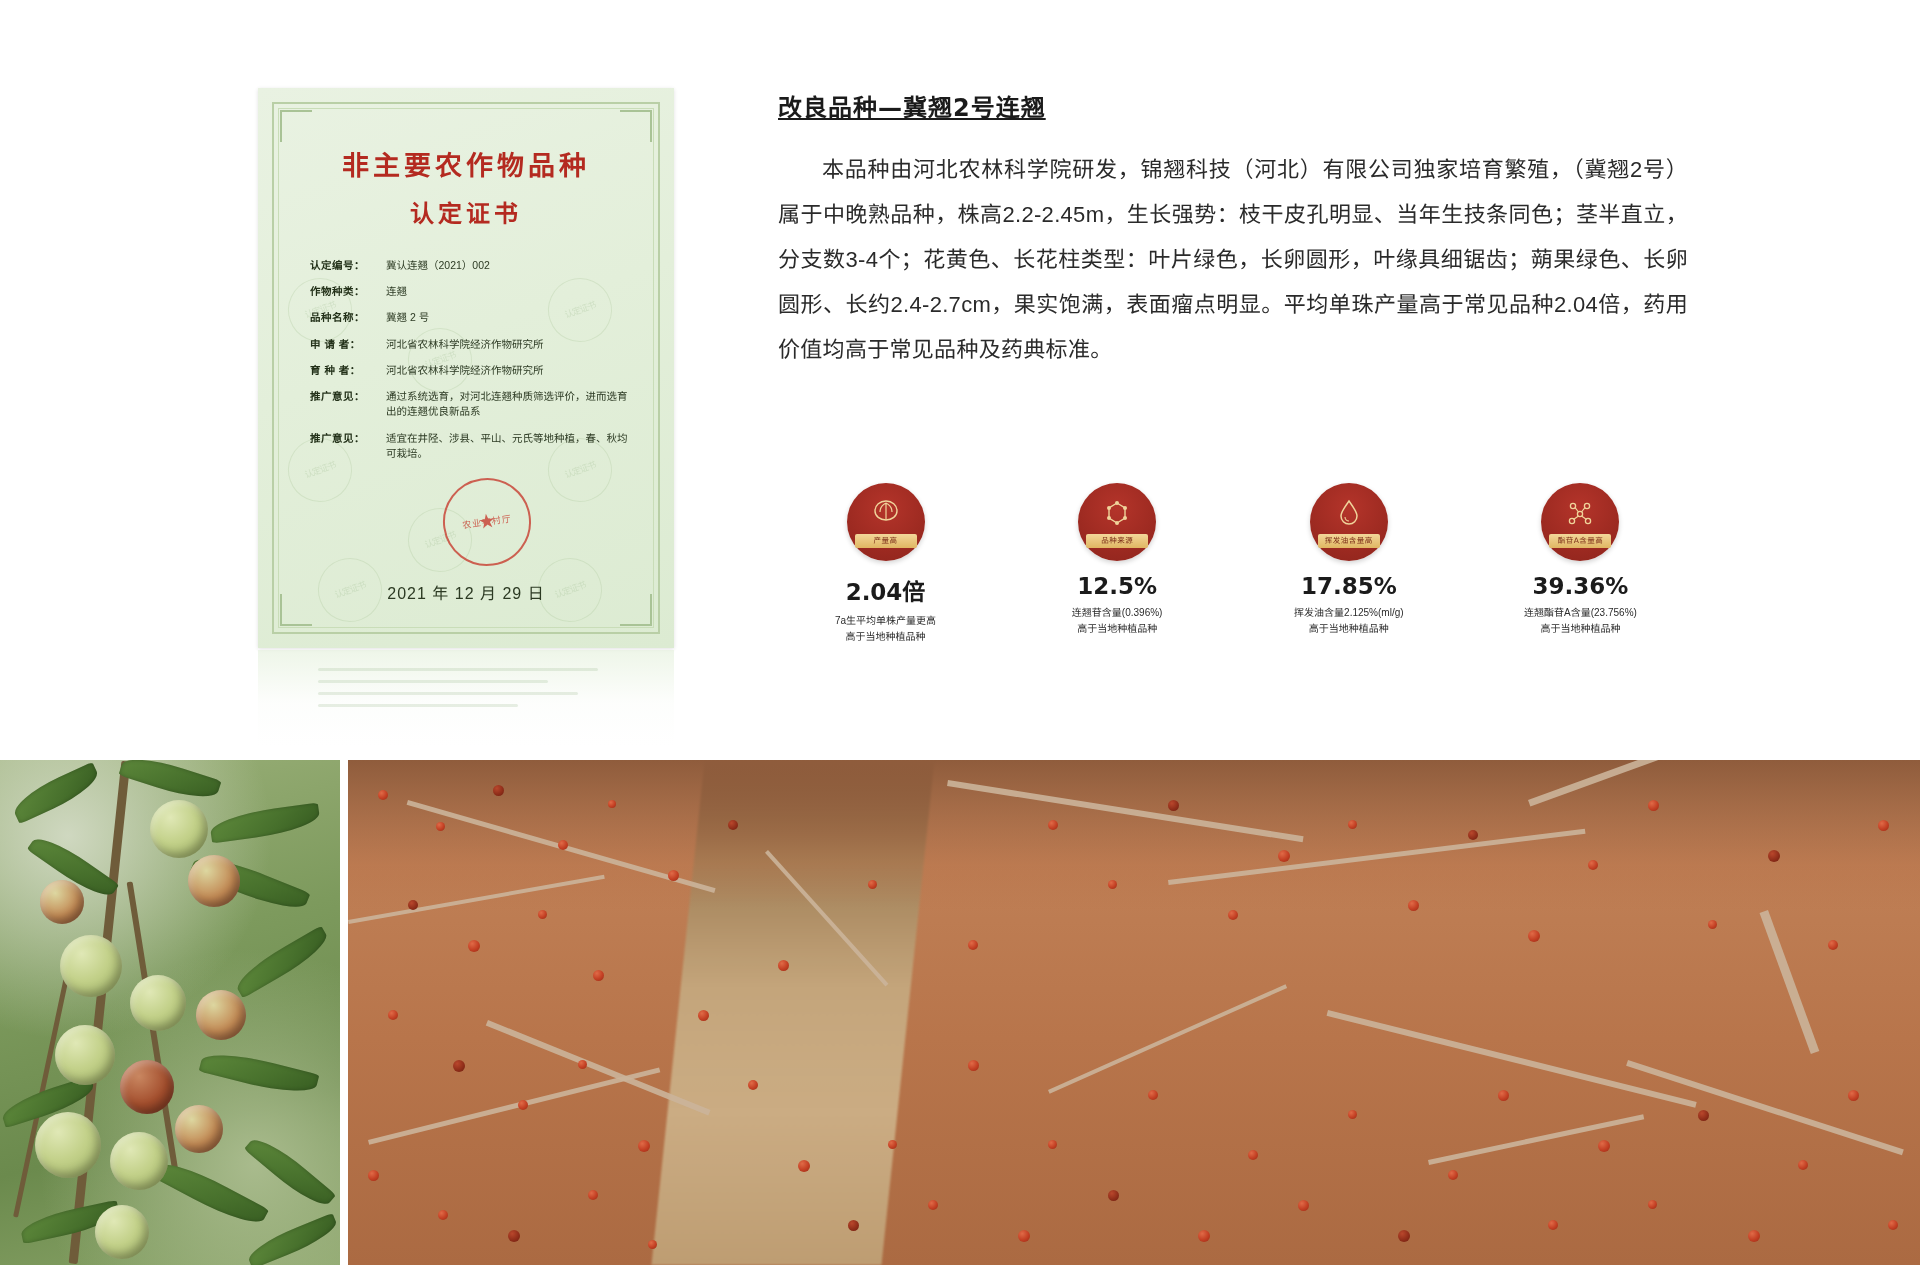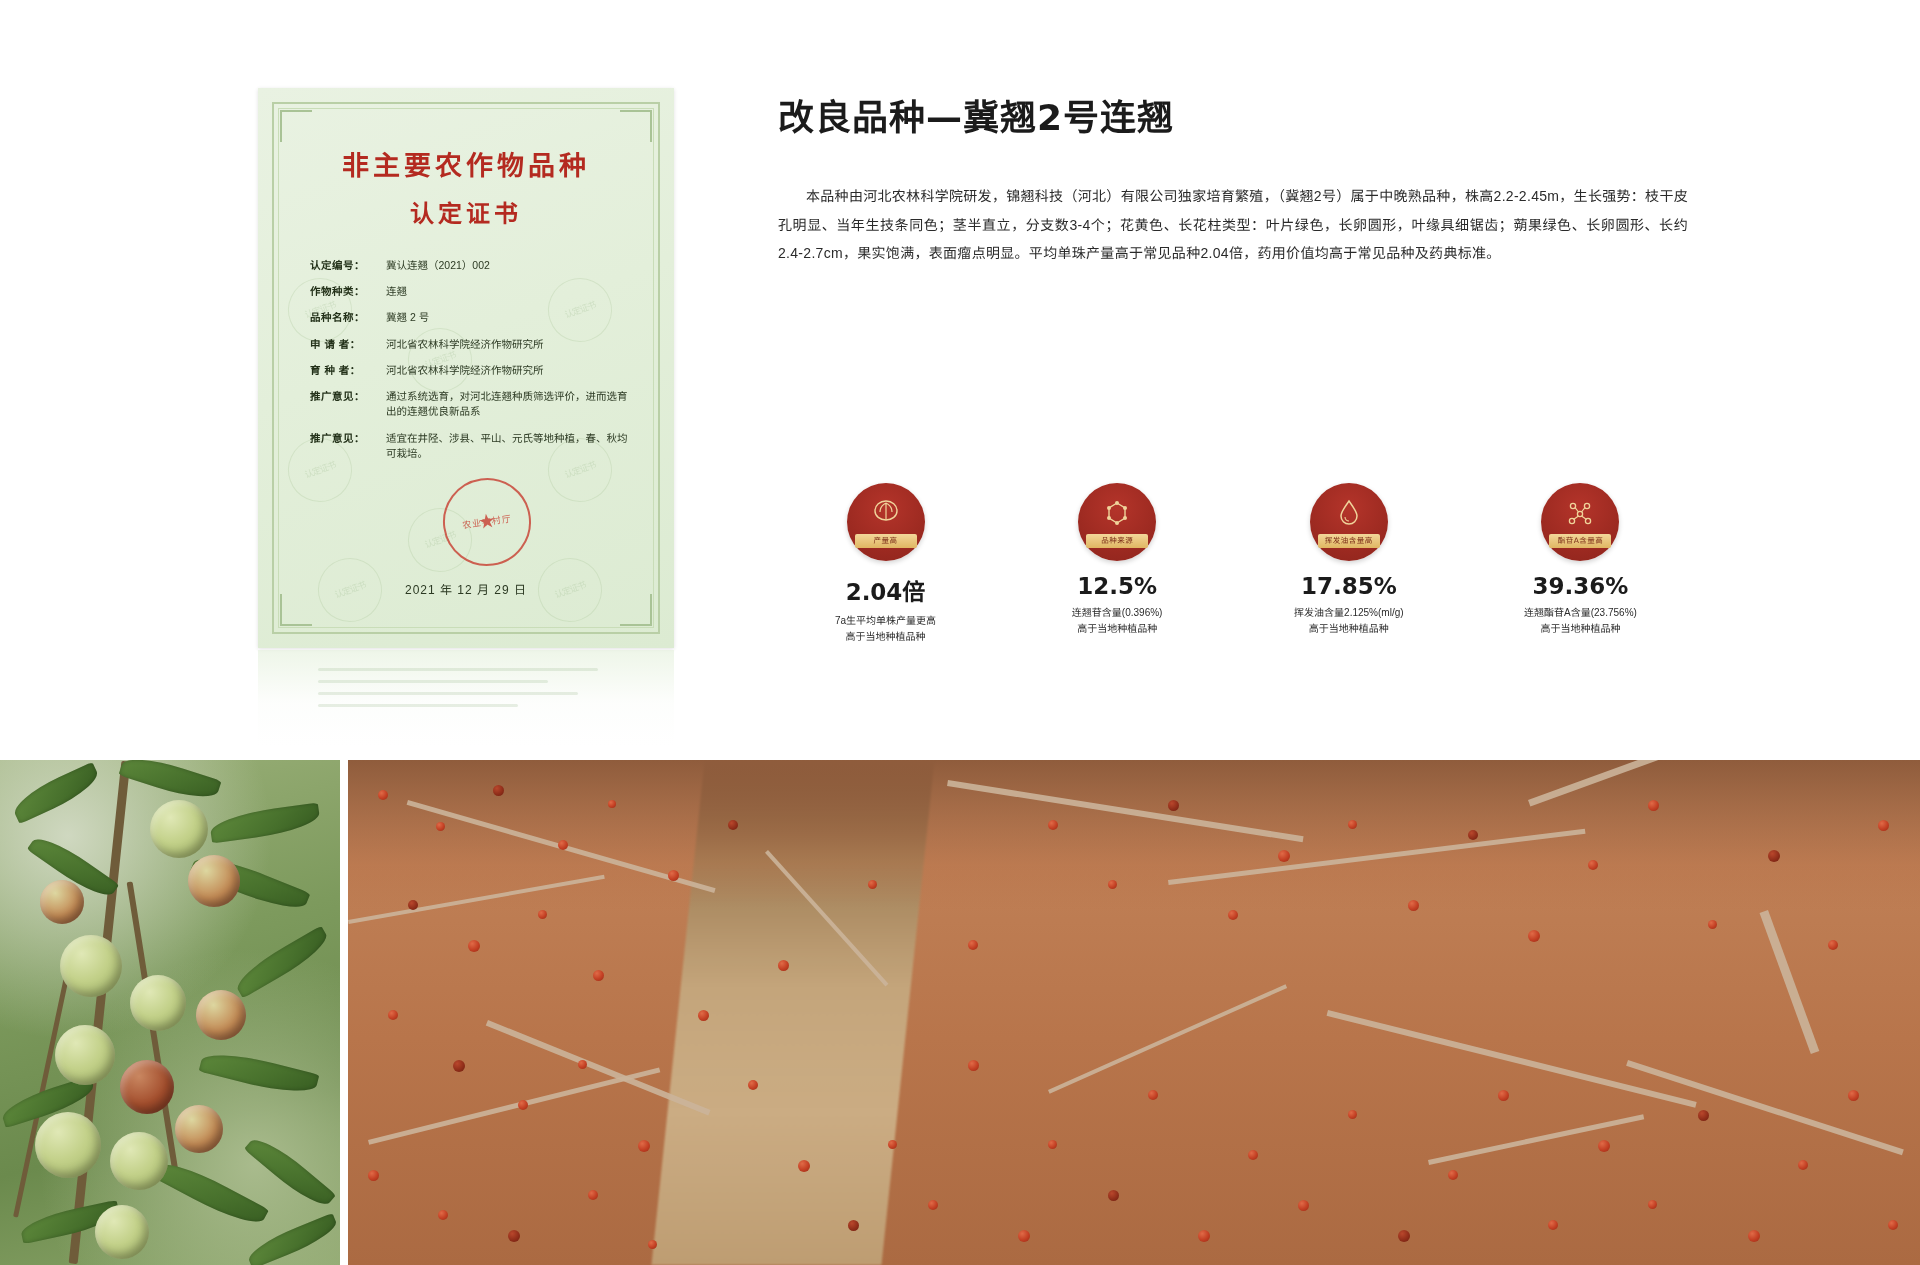--- a/index.html
+++ b/index.html
@@ -163,21 +163,21 @@
     font-size: 16px;
     line-height: 16px;
     text-align: center;
   }
   .cert-date {
     position: absolute;
     left: 0;
     top: 492px;
     width: 416px;
     text-align: center;
-    font-size: 12px;
+    font-size: 16px;
     color: #2c3a23;
     letter-spacing: 1px;
   }
 
   .cert-reflection {
     position: absolute;
     left: 0;
     top: 562px;
     width: 416px;
     height: 96px;
@@ -194,28 +194,29 @@
 
   
   .content {
     position: absolute;
     left: 778px;
     top: 88px;
     width: 910px;
   }
   .headline {
     font-family: "DejaVu Sans", sans-serif;
-    font-size: 36px;
+    font-size: 24px;
     font-weight: bold;
     color: #1b1b1b;
     letter-spacing: 1px;
-    margin: 0 0 42px 0;
+    margin: 0 0 24px 0;
+    text-decoration: underline;
   }
   .paragraph {
-    font-size: 14px;
+    font-size: 22px;
     line-height: 2.05;
     color: #2a2a2a;
     text-align: justify;
     text-indent: 2em;
     letter-spacing: .3px;
     margin: 0;
   }
 
   
   .stats {

